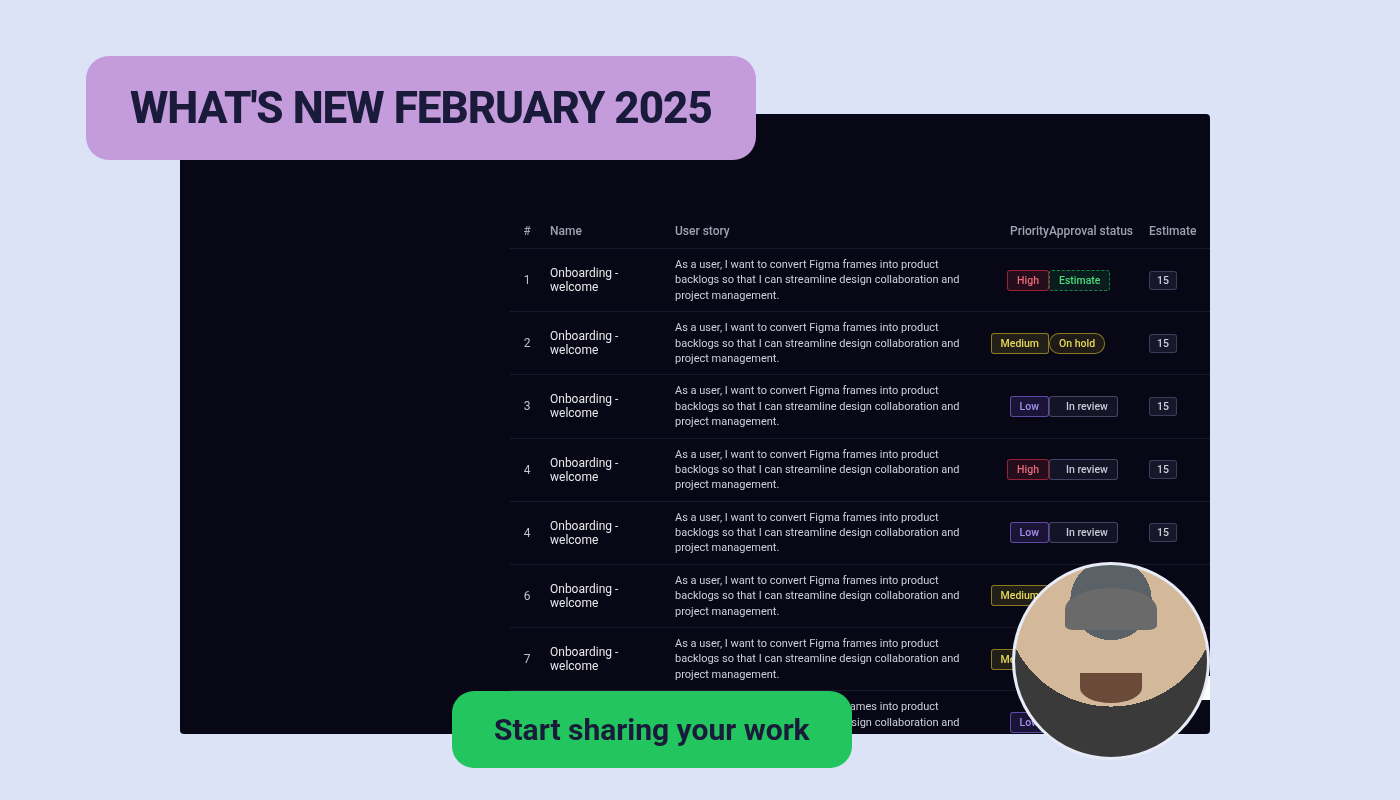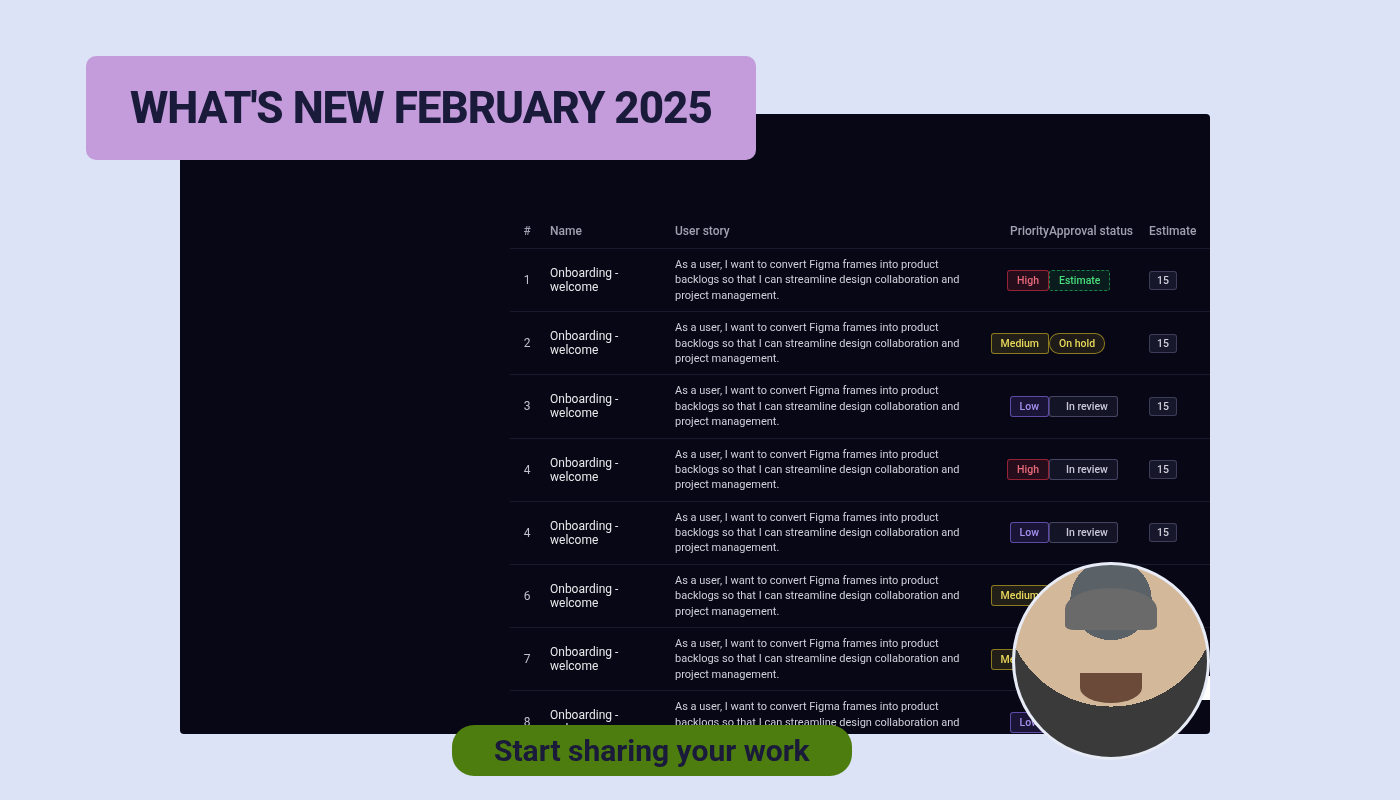--- a/index.html
+++ b/index.html
@@ -10,21 +10,21 @@
   font-family: -apple-system, BlinkMacSystemFont, 'Segoe UI', Roboto, Helvetica, Arial, sans-serif;
   position: relative;
   overflow: hidden;
 }
 .header-banner {
   position: absolute;
   top: 56px;
   left: 86px;
   background: #c49cdb;
   padding: 26px 44px;
-  border-radius: 10px;
+  border-radius: 23px;
   z-index: 10;
 }
 .header-banner h1 {
   font-size: 44px;
   font-weight: 800;
   color: #1a1a3a;
   letter-spacing: -1px;
 }
 .app-window {
   position: absolute;
@@ -140,25 +140,25 @@
   border-radius: 3px;
   display: inline-flex;
   align-items: center;
   justify-content: center;
   color: #fff;
   font-size: 9px;
   font-weight: 700;
 }
 .cta-button {
   position: absolute;
-  bottom: 24px;
+  bottom: 32px;
   left: 452px;
-  background: #4d7c0f;
+  background: #22c55e;
   color: #1a1a3a;
-  padding: 8px 42px;
+  padding: 21px 42px;
   border-radius: 22px;
   font-size: 30px;
   font-weight: 700;
   z-index: 5;
 }
 .avatar {
   position: absolute;
   bottom: 40px;
   right: 190px;
   width: 198px;

